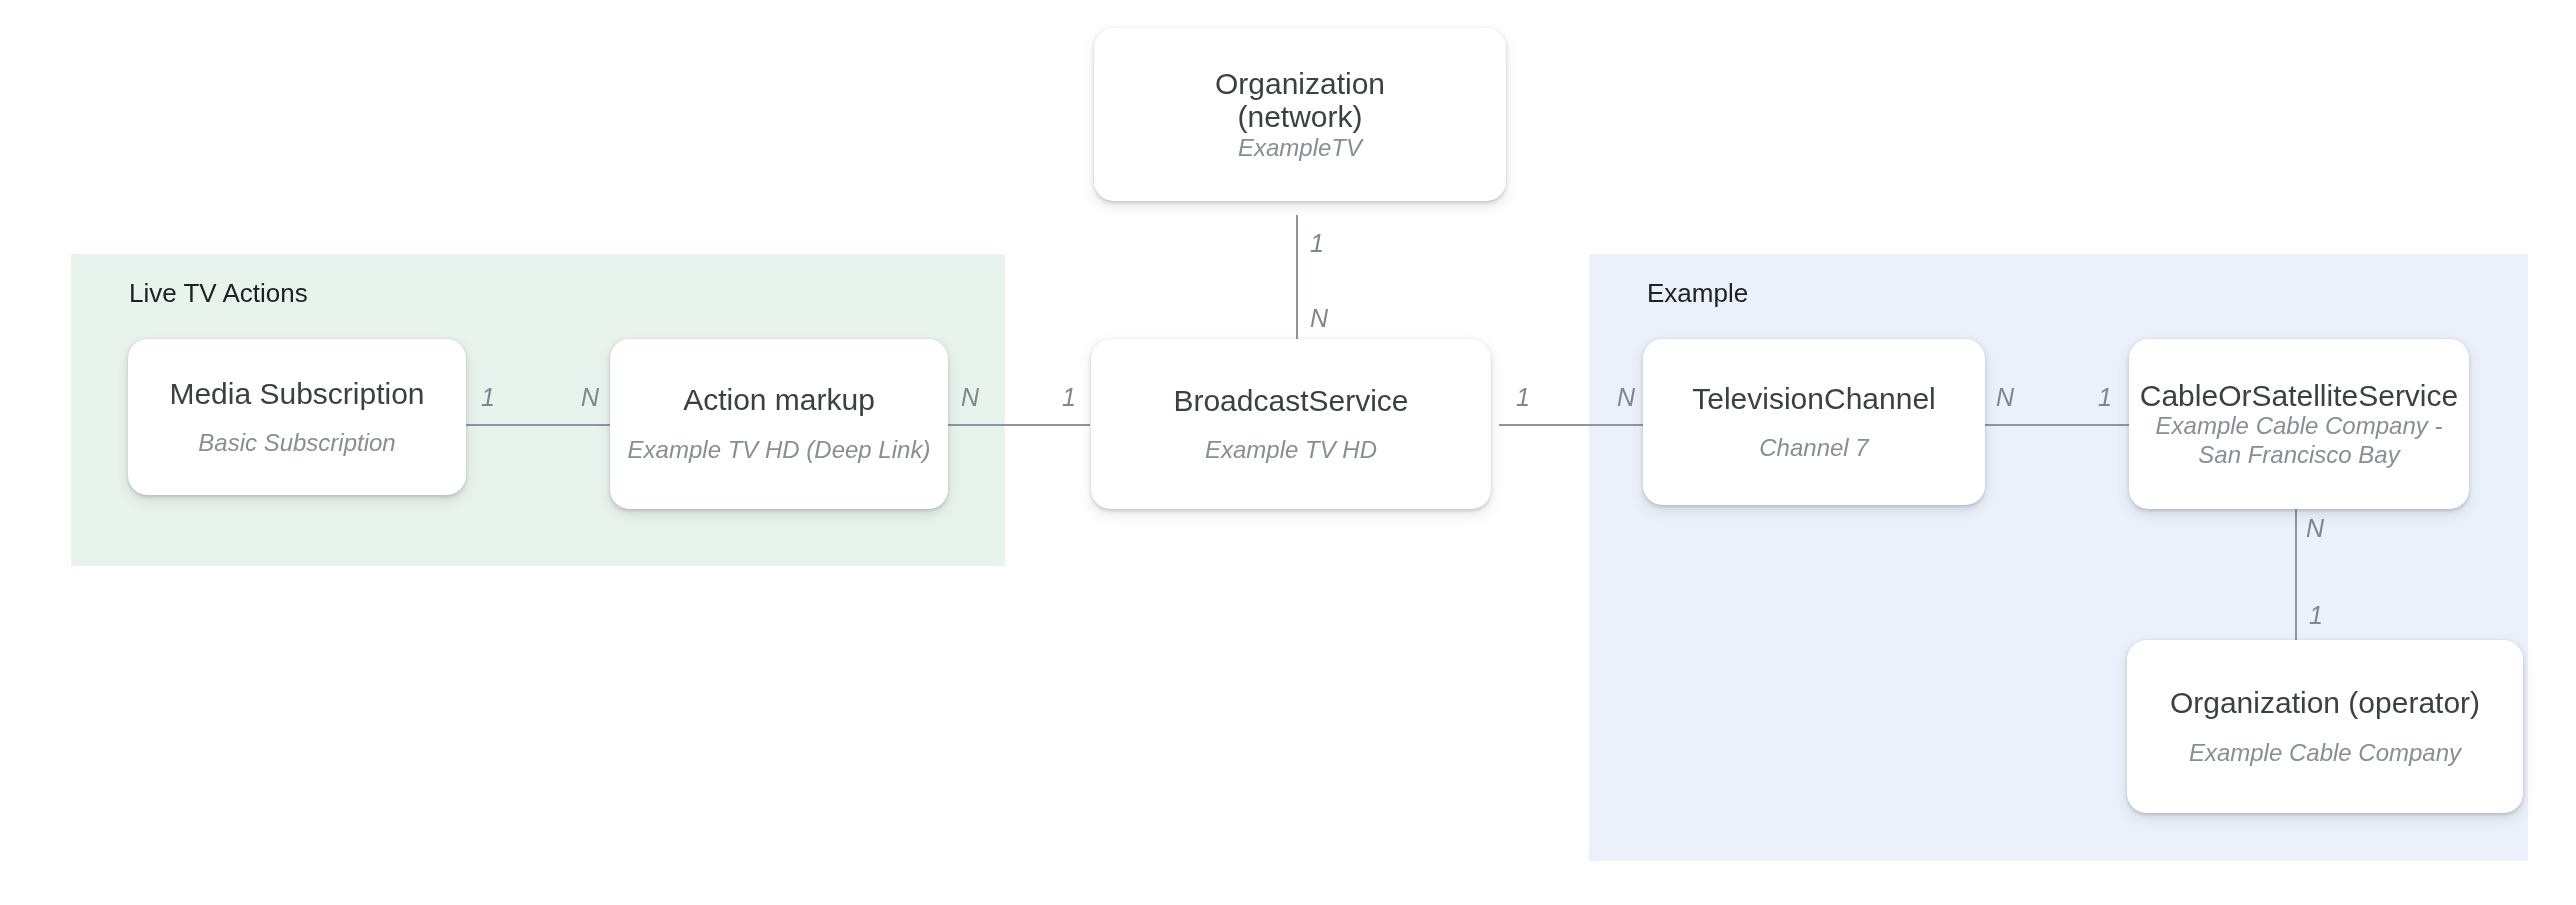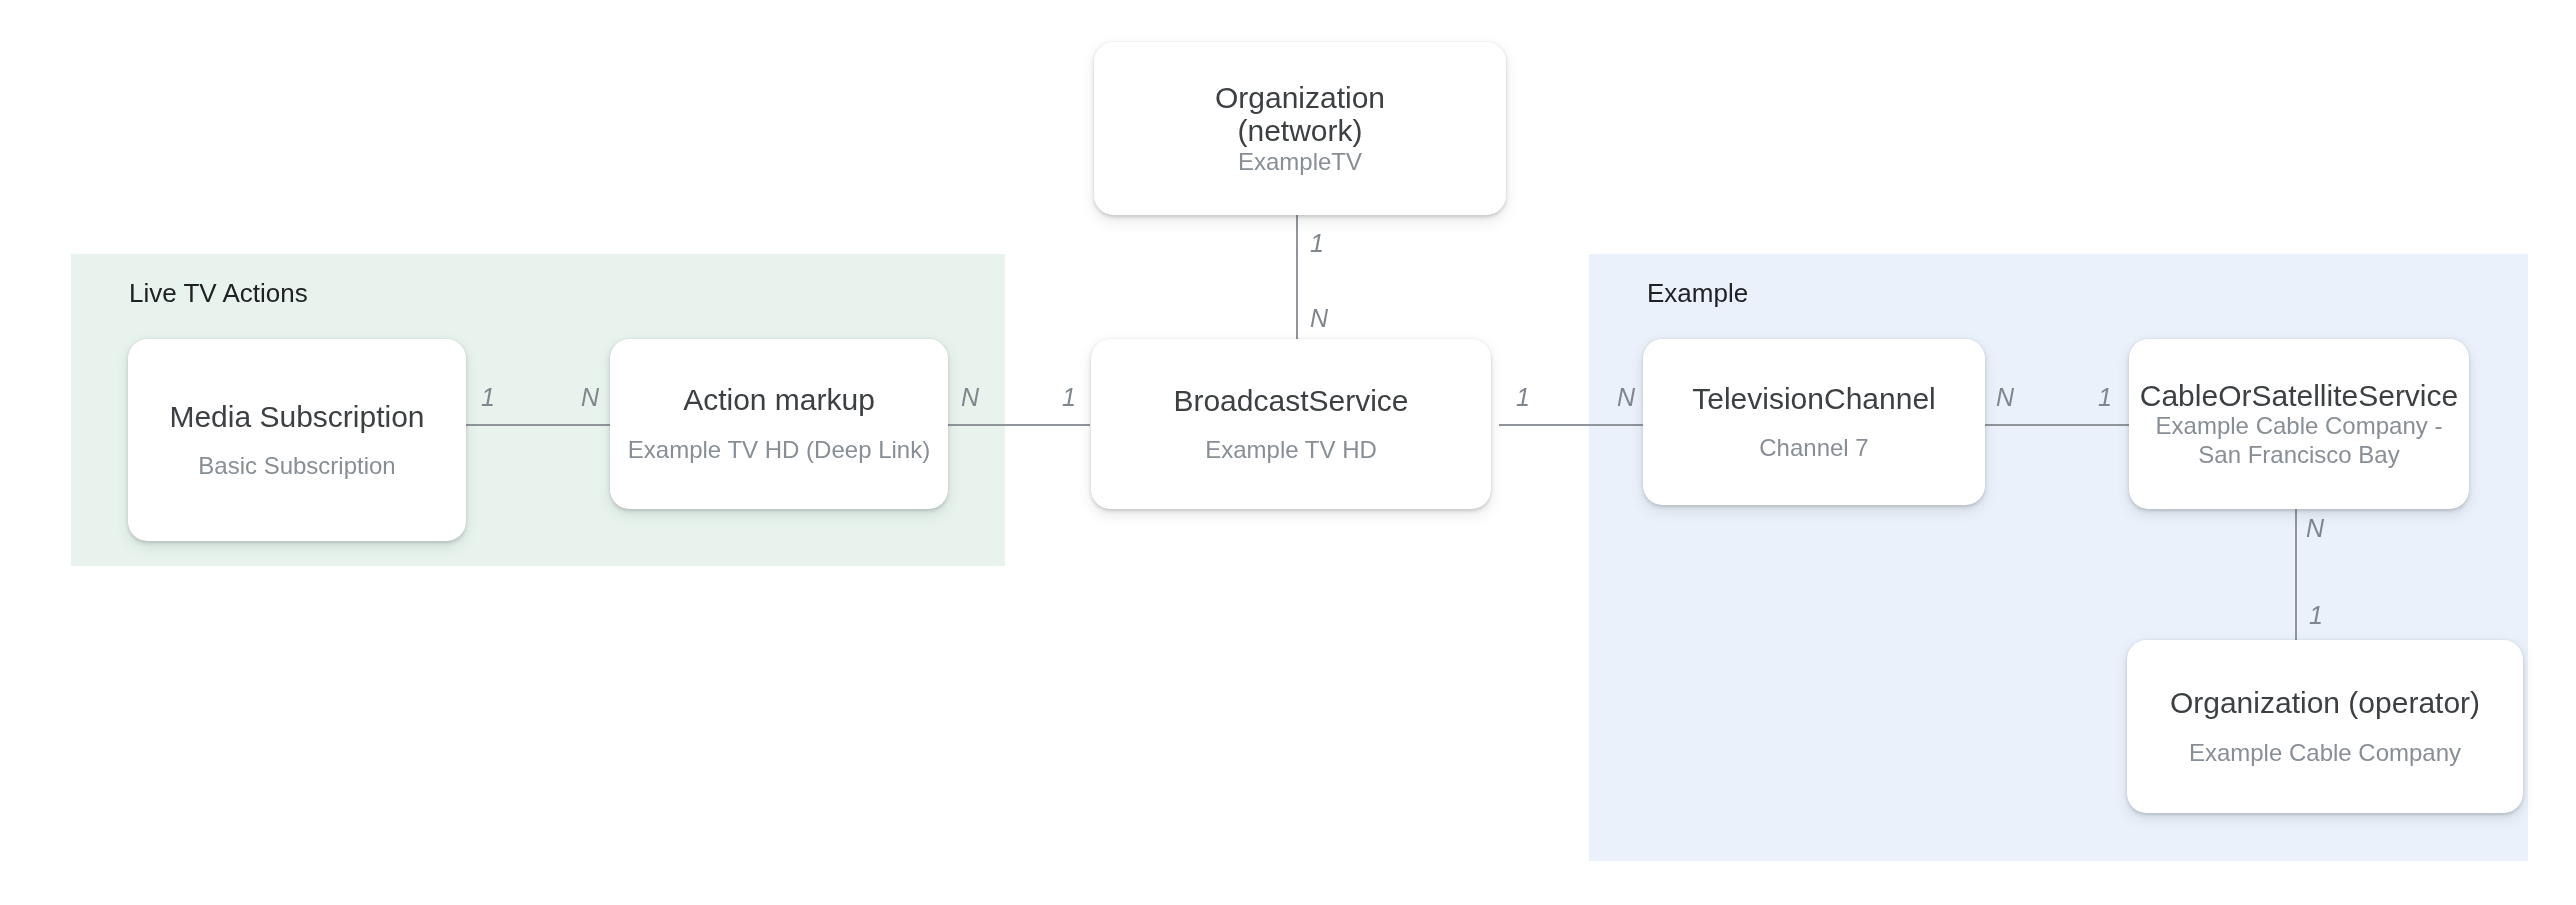--- a/index.html
+++ b/index.html
@@ -20,25 +20,25 @@
     font-size:26px;line-height:1.1;color:#202124;font-weight:400;
   }
   
   .card{
     position:absolute;background:#ffffff;border-radius:19.5px;
     box-shadow:0 1.8px 3.5px rgba(60,64,67,.22), 0 5.3px 14px rgba(60,64,67,.12);
     display:flex;flex-direction:column;align-items:center;justify-content:center;
     gap:19.5px;text-align:center;padding:0 5.3px;box-sizing:border-box;
   }
   .card-title{font-size:30px;color:#3C4043;line-height:1.1;white-space:pre-line;}
-  .card-subtitle{font-size:24px;color:#878E95;line-height:1.18;white-space:pre-line;}
-  #card-media-subscription{left:128px;top:339px;width:338px;height:202px;text-align:right;}
+  .card-subtitle{font-size:24px;color:#878E95;line-height:1.18;white-space:pre-line;font-style:italic;}
+  #card-media-subscription{left:128px;top:339px;width:338px;height:156px;text-align:right;}
   #card-action-markup{left:610px;top:339px;width:338px;height:170px;gap:20px;}
   #card-broadcast-service{left:1091px;top:339px;width:400px;height:170px;}
-  #card-organization-network{left:1094px;top:42px;width:412px;height:173px;gap:1px;}
+  #card-organization-network{left:1094px;top:28px;width:412px;height:173px;gap:1px;}
   #card-television-channel{left:1643px;top:339px;width:342px;height:166px;}
   #card-cable-or-satellite{left:2129px;top:339px;width:340px;height:170px;gap:0;justify-content:center;}
   #card-organization-operator{left:2127px;top:640px;width:396px;height:173px;}
   
   .connector{position:absolute;background:#8F959B;}
   #line-v-network-broadcast{left:1296px;top:215px;width:1.8px;height:124px;}
   #line-h-media-action{left:466px;top:424px;width:144px;height:1.8px;}
   #line-h-action-broadcast{left:948px;top:424px;width:142px;height:1.8px;}
   #line-h-broadcast-tv{left:1499px;top:424px;width:144px;height:1.8px;}
   #line-h-tv-cable{left:1985px;top:424px;width:144px;height:1.8px;}

